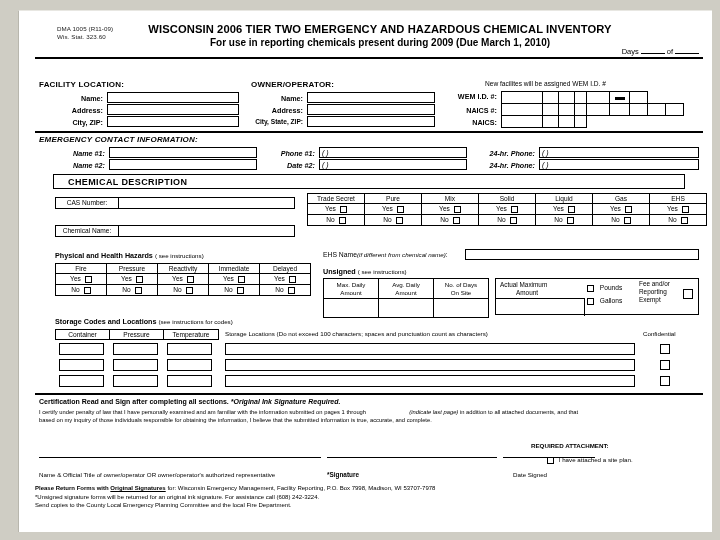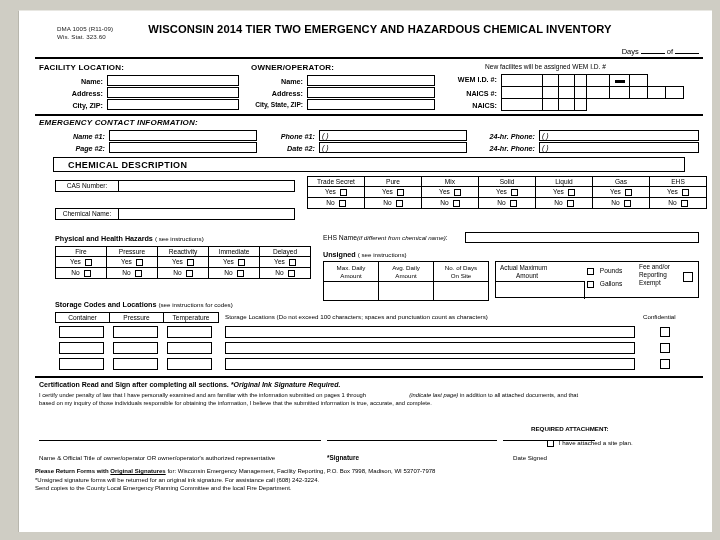--- a/index.html
+++ b/index.html
@@ -93,21 +93,21 @@
   .cb {
     display: inline-block;
     width: 7px; height: 7px;
     border: 1px solid #000;
     box-sizing: border-box;
     background: #fff;
     vertical-align: middle;
   }
 
   
-  .facblock { position: relative; height: 52px; margin-top: 3px; }
+  .facblock { position: relative; height: 52px; margin-top: 20px; }
   .rowlbl {
     position: absolute; font-size: 7.2px; font-weight: bold;
     text-align: right;
   }
 
   
   table.grid {
     border-collapse: collapse;
     table-layout: fixed;
   }
@@ -126,21 +126,22 @@
 
 <div id="screen">
  <div id="sheet">
   <div id="page">
 
     <div class="hdr">
       <div class="formcode">
         <div>DMA 1005 (R11-09)</div>
         <div>Wis. Stat. 323.60</div>
       </div>
-      <div class="title1">WISCONSIN 2014 TIER TWO EMERGENCY AND HAZARDOUS CHEMICAL INVENTORY</div>
+      <div class="title1">WISCONSIN 2006 TIER TWO EMERGENCY AND HAZARDOUS CHEMICAL INVENTORY</div>
+      <div class="title2">For use in reporting chemicals present during 2009 (Due March 1, 2010)</div>
       <div class="pageof">
         <span>Days</span><span class="ln"></span><span>of</span><span class="ln"></span>
       </div>
     </div>
 
     <div class="hr-thick"></div>
 
     <div class="facblock">
       <div class="sect-label" style="position:absolute;left:4px;top:1px;">FACILITY LOCATION:</div>
       <div class="sect-label" style="position:absolute;left:216px;top:1px;">OWNER/OPERATOR:</div>
@@ -210,21 +211,21 @@
     <div style="position:relative;height:41px;font-style:italic;">
       <div class="sect-label" style="position:absolute;left:4px;top:2px;">EMERGENCY CONTACT INFORMATION:</div>
 
       <div class="rowlbl" style="left:18px;top:16px;width:52px;">Name #1:</div>
       <div class="field" style="position:absolute;left:74px;top:14px;width:148px;"></div>
       <div class="rowlbl" style="left:228px;top:16px;width:52px;">Phone #1:</div>
       <div class="field" style="position:absolute;left:284px;top:14px;width:148px;font-size:7px;padding-left:2px;line-height:10px;text-align:left;">(          )</div>
       <div class="rowlbl" style="left:434px;top:16px;width:66px;">24-hr. Phone:</div>
       <div class="field" style="position:absolute;left:504px;top:14px;width:160px;font-size:7px;padding-left:2px;line-height:10px;text-align:left;">(          )</div>
 
-      <div class="rowlbl" style="left:18px;top:28px;width:52px;">Page #2:</div>
+      <div class="rowlbl" style="left:18px;top:28px;width:52px;">Name #2:</div>
       <div class="field" style="position:absolute;left:74px;top:26px;width:148px;"></div>
       <div class="rowlbl" style="left:228px;top:28px;width:52px;">Date #2:</div>
       <div class="field" style="position:absolute;left:284px;top:26px;width:148px;font-size:7px;padding-left:2px;line-height:10px;text-align:left;">(          )</div>
       <div class="rowlbl" style="left:434px;top:28px;width:66px;">24-hr. Phone:</div>
       <div class="field" style="position:absolute;left:504px;top:26px;width:160px;font-size:7px;padding-left:2px;line-height:10px;text-align:left;">(          )</div>
     </div>
 
     <div class="box2" style="position:relative;margin-left:18px;width:632px;height:15px;">
       <div style="position:absolute;left:14px;top:2px;font-size:9px;font-weight:bold;letter-spacing:.4px;">CHEMICAL DESCRIPTION</div>
     </div>

